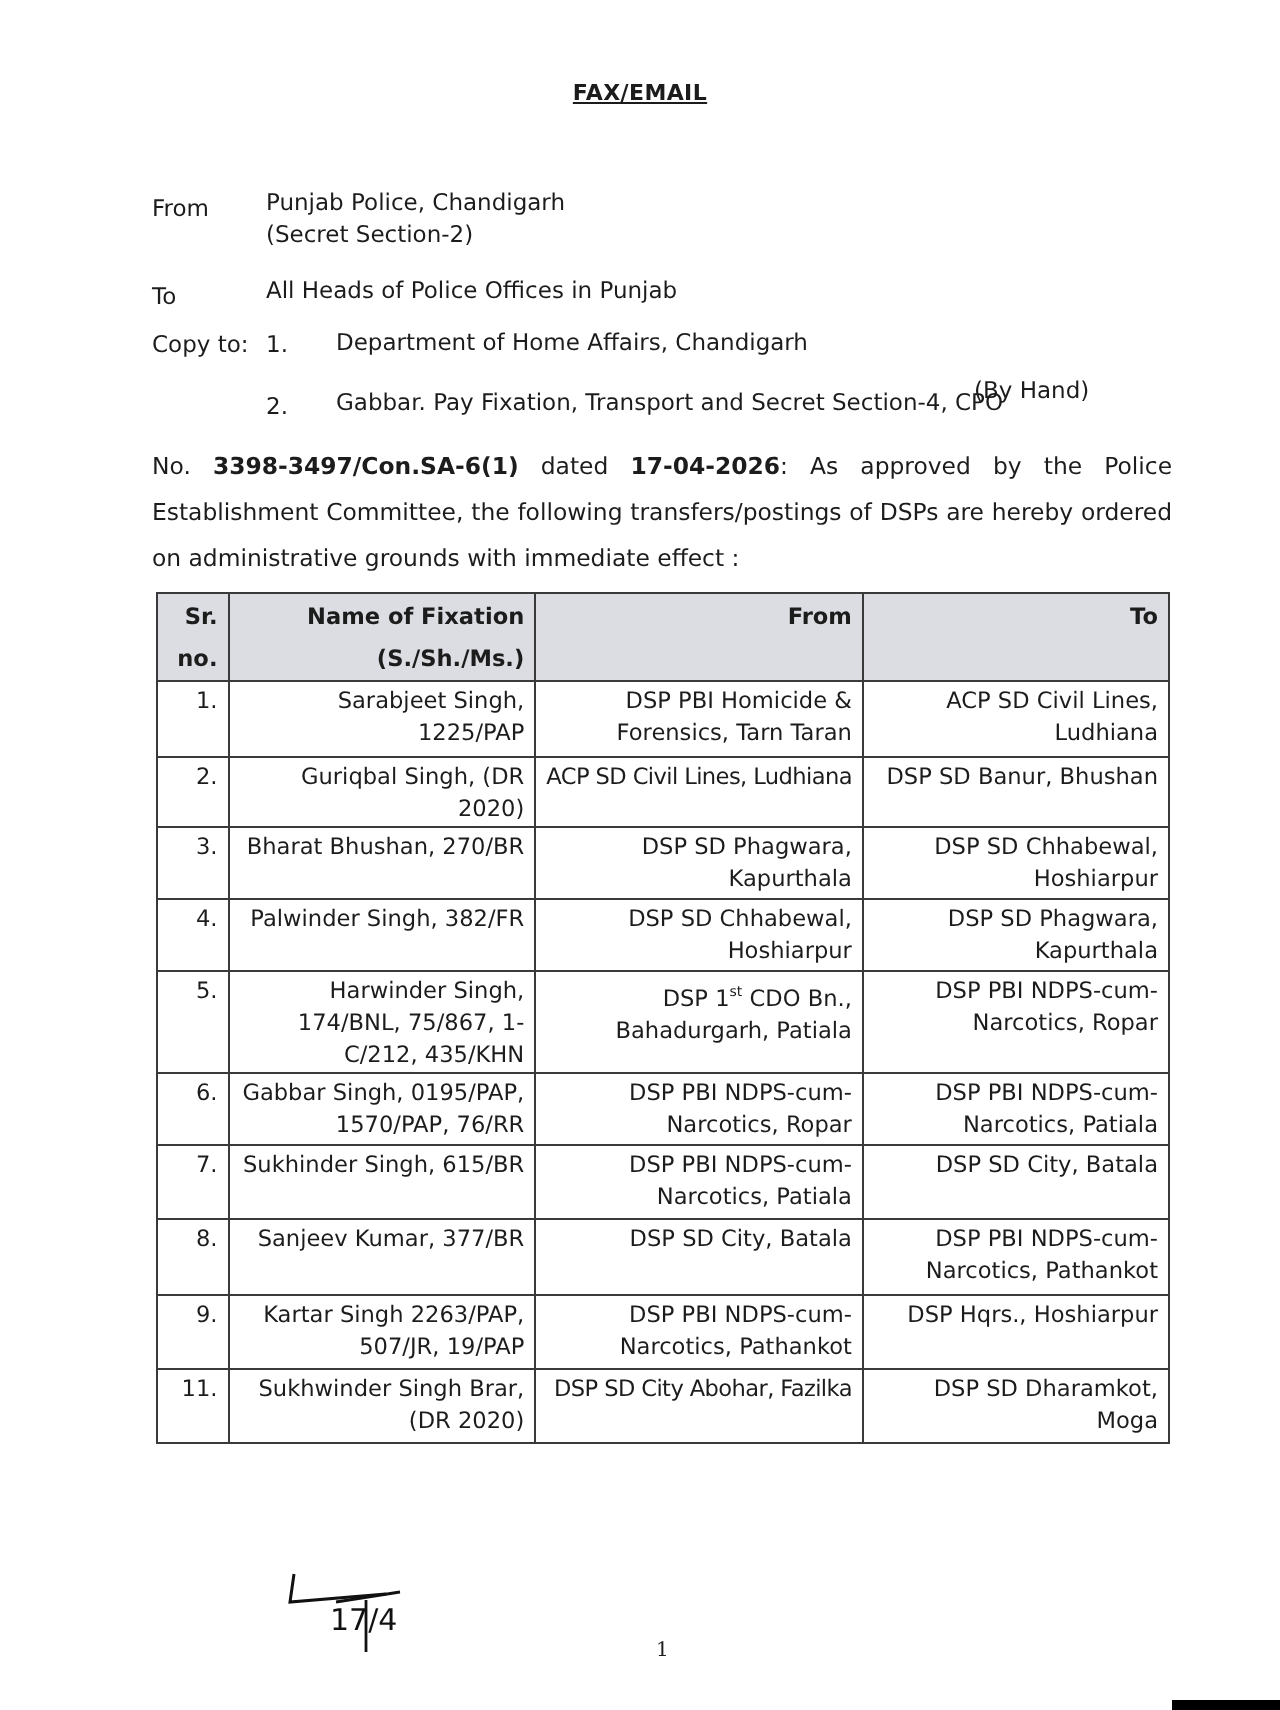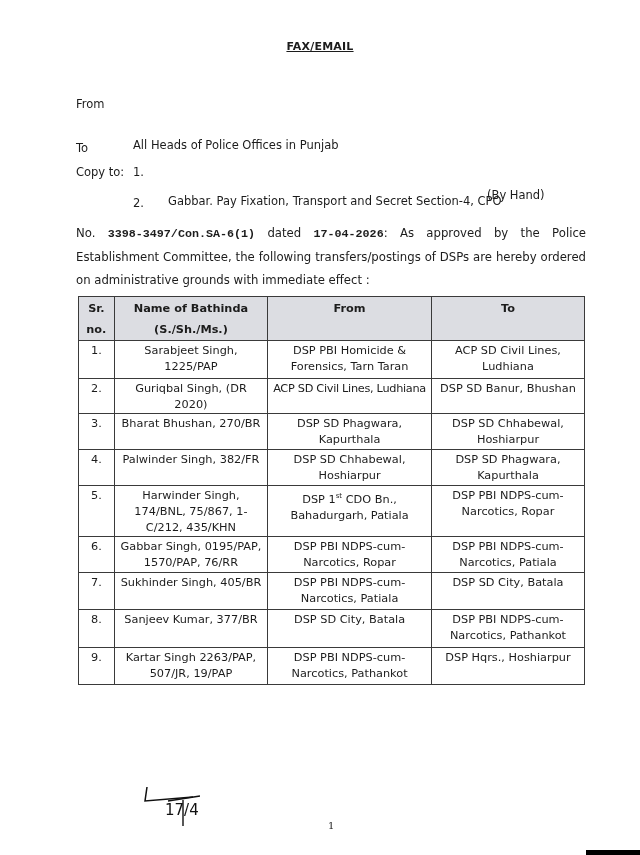--- a/index.html
+++ b/index.html
@@ -15,71 +15,74 @@
   }
   .lbl { left: 76px; }
   .val { left: 133px; line-height: 16px; }
   .copy-num { left: 133px; }
   .copy-text { left: 168px; line-height: 14.5px; }
   .byhand { left: 487px; margin-top: 24px; }
   .para {
     left: 76px; width: 510px; top: 222px; line-height: 23px; text-align: justify;
     font-size: 11.7px;
   }
-  .para b { font-weight: bold; font-family: Liberation Mono, monospace; }
+  .para b { font-weight: bold; }
   table.grid {
     position: absolute; left: 78px; top: 296px; border-collapse: collapse;
     width: 507px; font-size: 11.3px;
   }
   table.grid td, table.grid th {
     border: 1.3px solid #3a3a3a; vertical-align: top; padding: 2px 5px 0 5px;
-    text-align: center; line-height: 16px;
+    text-align: right; line-height: 16px;
   }
   table.grid th { background: #dcdde2; font-weight: bold; line-height: 21px; padding-top: 1px; }
   .c1 { width: 25px; } .c2 { width: 146px; } .c3 { width: 148px; } .c4 { width: 146px; }
   .sig { left: 143px; top: 779px; }
   .pageno { left: 328px; top: 820px; font-family: "DejaVu Serif", serif; font-size: 10px; }
   .blackbar { left: 586px; top: 850px; width: 54px; height: 5px; background: #000; }
 </style>
 </head>
 <body>
 
 <div class="abs title">FAX/EMAIL</div>
 
 <div class="abs lbl" style="top:97px">From</div>
 <div class="abs val" style="top:93px">
+  <div>Punjab Police, Chandigarh</div>
+  <div>(Secret Section-2)</div>
 </div>
 
 <div class="abs lbl" style="top:141px">To</div>
 <div class="abs val" style="top:137px">All Heads of Police Offices in Punjab</div>
 
 <div class="abs lbl" style="top:165px">Copy to:</div>
 <div class="abs copy-num" style="top:165px">1.</div>
 <div class="abs copy-text" style="top:164px">
+  <div>Department of Home Affairs, Chandigarh</div>
 </div>
 <div class="abs byhand" style="top:164px">(By Hand)</div>
 <div class="abs copy-num" style="top:196px">2.</div>
 <div class="abs copy-text" style="top:194px">Gabbar. Pay Fixation, Transport and Secret Section-4, CPO</div>
 
 <div class="abs para">
   <span>No.</span>
   <b>3398-3497/Con.SA-6(1)</b>
   <span>dated</span>
   <b>17-04-2026</b><span>: As approved by the Police Establishment Committee, the following transfers/postings of DSPs are hereby ordered on administrative grounds with immediate effect :</span>
 </div>
 
 <table class="grid">
   <thead>
     <tr style="height:42px">
       <th class="c1">
         <div>Sr.</div>
         <div>no.</div>
       </th>
       <th class="c2">
-        <div>Name of Bathinda</div>
+        <div>Name of Fixation</div>
         <div>(S./Sh./Ms.)</div>
       </th>
       <th class="c3">From</th>
       <th class="c4">To</th>
     </tr>
   </thead>
   <tbody>
     <tr style="height:38px">
       <td>1.</td>
       <td>Sarabjeet Singh, 1225/PAP</td>
@@ -111,35 +114,41 @@
       <td>DSP PBI NDPS-cum-Narcotics, Ropar</td>
     </tr>
     <tr style="height:36px">
       <td>6.</td>
       <td>Gabbar Singh, 0195/PAP, 1570/PAP, 76/RR</td>
       <td>DSP PBI NDPS-cum-Narcotics, Ropar</td>
       <td>DSP PBI NDPS-cum-Narcotics, Patiala</td>
     </tr>
     <tr style="height:37px">
       <td>7.</td>
-      <td>Sukhinder Singh, 405/BR</td>
+      <td>Sukhinder Singh, 615/BR</td>
       <td>DSP PBI NDPS-cum-Narcotics, Patiala</td>
       <td>DSP SD City, Batala</td>
     </tr>
     <tr style="height:38px">
       <td>8.</td>
       <td>Sanjeev Kumar, 377/BR</td>
       <td>DSP SD City, Batala</td>
       <td>DSP PBI NDPS-cum-Narcotics, Pathankot</td>
     </tr>
     <tr style="height:37px">
       <td>9.</td>
       <td>Kartar Singh 2263/PAP, 507/JR, 19/PAP</td>
       <td>DSP PBI NDPS-cum-Narcotics, Pathankot</td>
       <td>DSP Hqrs., Hoshiarpur</td>
+    </tr>
+    <tr style="height:37px">
+      <td>11.</td>
+      <td>Sukhwinder Singh Brar, (DR 2020)</td>
+      <td style="white-space:nowrap;letter-spacing:-0.3px">DSP SD City Abohar, Fazilka</td>
+      <td>DSP SD Dharamkot, Moga</td>
     </tr>
   </tbody>
 </table>
 
 <div class="abs sig">
   <svg width="90" height="50" viewBox="0 0 90 50">
     <path d="M4 8 L2 22 L50 18" stroke="#111" stroke-width="1.5" fill="none"></path>
     <path d="M25 22 L57 17" stroke="#111" stroke-width="1.4" fill="none"></path>
     <text x="22" y="36" font-family="DejaVu Sans, sans-serif" font-size="15" fill="#111">17/4</text>
     <path d="M40 21 L40 47" stroke="#111" stroke-width="1.4" fill="none"></path>

